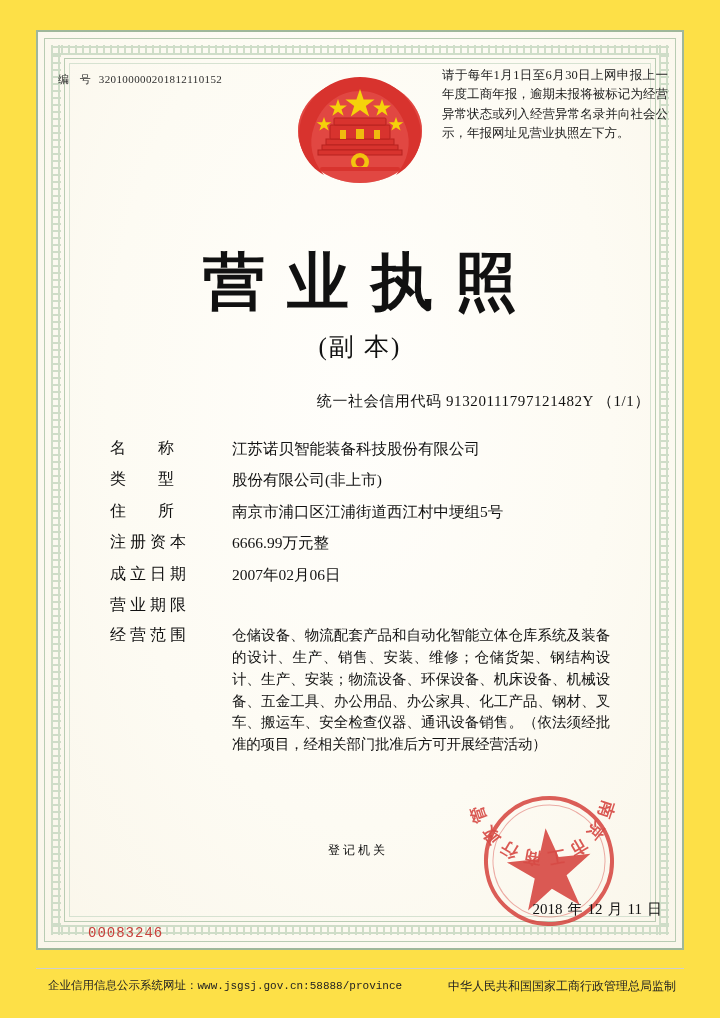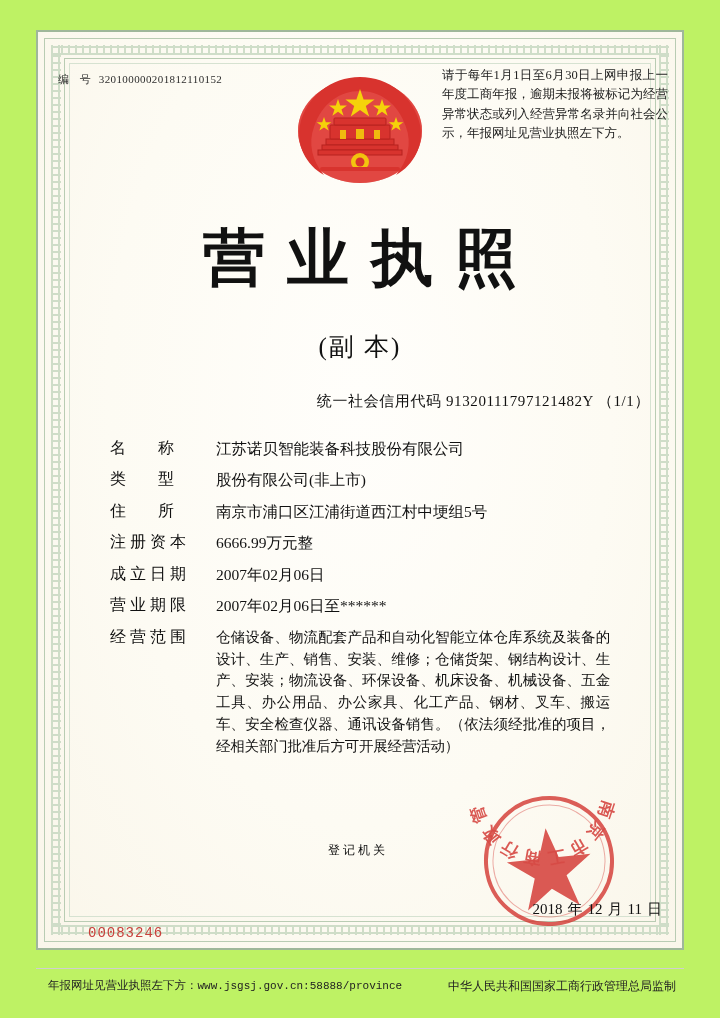--- a/index.html
+++ b/index.html
@@ -15,21 +15,21 @@
     position: relative;
     overflow: hidden;
   }
 
   
   #license {
     position: absolute;
     left: 0; top: 0;
     width: 720px;
     height: 1018px;
-    background: #bef264;
+    background: #fde047;
   }
   .paper {
     position: absolute;
     left: 36px;
     top: 30px;
     width: 648px;
     height: 920px;
     background:
        radial-gradient(ellipse at 50% 40%, #fffefb 0%, #fdfbf3 55%, #faf6ea 100%);
     border: 2px solid #9fb79a;
@@ -99,21 +99,21 @@
     left: 50%;
     top: 63px;
     transform: translateX(-50%);
     width: 168px;
     height: 130px;
   }
 
   
   .title {
     position: absolute;
-    top: 216px;
+    top: 240px;
     left: 0;
     width: 100%;
     text-align: center;
     font-family: "Liberation Serif", serif;
     font-weight: bold;
     font-size: 62px;
     letter-spacing: 22px;
     text-indent: 22px;
     color: #111;
   }
@@ -143,20 +143,21 @@
   .fields {
     position: absolute;
     left: 110px;
     top: 438px;
     width: 500px;
   }
   .row {
     display: flex;
     align-items: flex-start;
     margin-bottom: 9px;
+    gap: 16px;
   }
   .row .lab {
     width: 106px;
     flex: 0 0 106px;
     font-family: "Liberation Serif", serif;
     font-size: 16px;
     color: #111;
     letter-spacing: 0;
     white-space: nowrap;
   }
@@ -343,21 +344,20 @@
       <div class="val">6666.99万元整</div>
     </div>
 
     <div class="row">
       <div class="lab">成 立 日 期</div>
       <div class="val">2007年02月06日</div>
     </div>
 
     <div class="row">
       <div class="lab">营 业 期 限</div>
-      <div class="val">2007年02月06日至******</div>
     </div>
 
     <div class="row scope">
       <div class="lab">经 营 范 围</div>
       <div class="val">仓储设备、物流配套产品和自动化智能立体仓库系统及装备的设计、生产、销售、安装、维修；仓储货架、钢结构设计、生产、安装；物流设备、环保设备、机床设备、机械设备、五金工具、办公用品、办公家具、化工产品、钢材、叉车、搬运车、安全检查仪器、通讯设备销售。（依法须经批准的项目，经相关部门批准后方可开展经营活动）</div>
     </div>
   </div>
 
   <div class="registrar">登记机关</div>
 
@@ -376,17 +376,17 @@
   </div>
 
   <div class="date-line">
     <span class="num">2018</span><span>年</span><span class="num">12</span><span>月</span><span class="num">11</span><span>日</span>
   </div>
 
   <div class="docnum">00083246</div>
 
   <div class="footer-rule"></div>
   <div class="footer-left">
-    <span>年报网址见营业执照左下方：</span><span class="url">www.jsgsj.gov.cn:58888/province</span>
+    <span>企业信用信息公示系统网址：</span><span class="url">www.jsgsj.gov.cn:58888/province</span>
   </div>
   <div class="footer-right">中华人民共和国国家工商行政管理总局监制</div>
 
 </div>
 
 </body></html>

